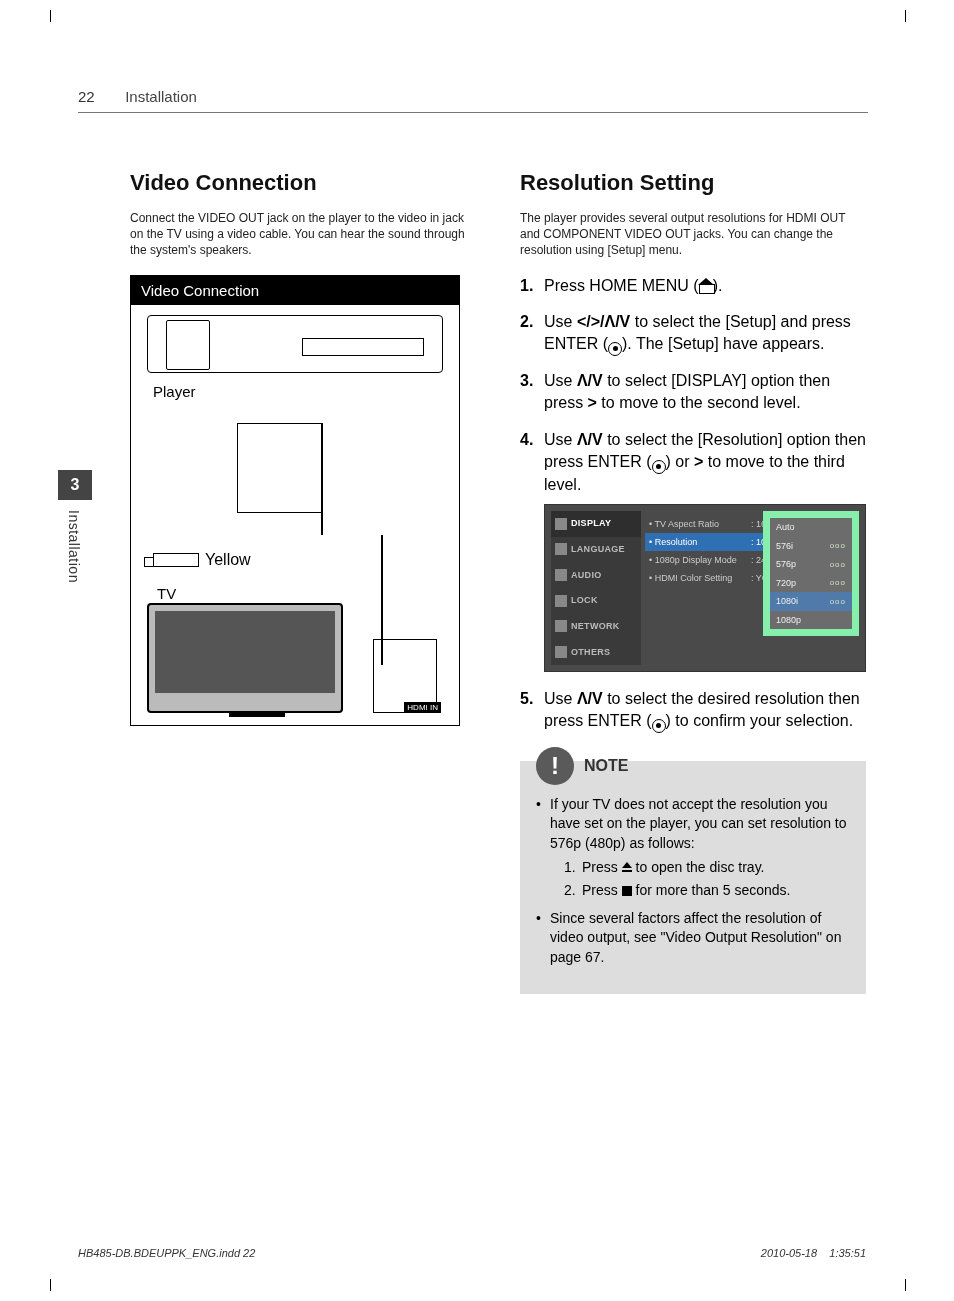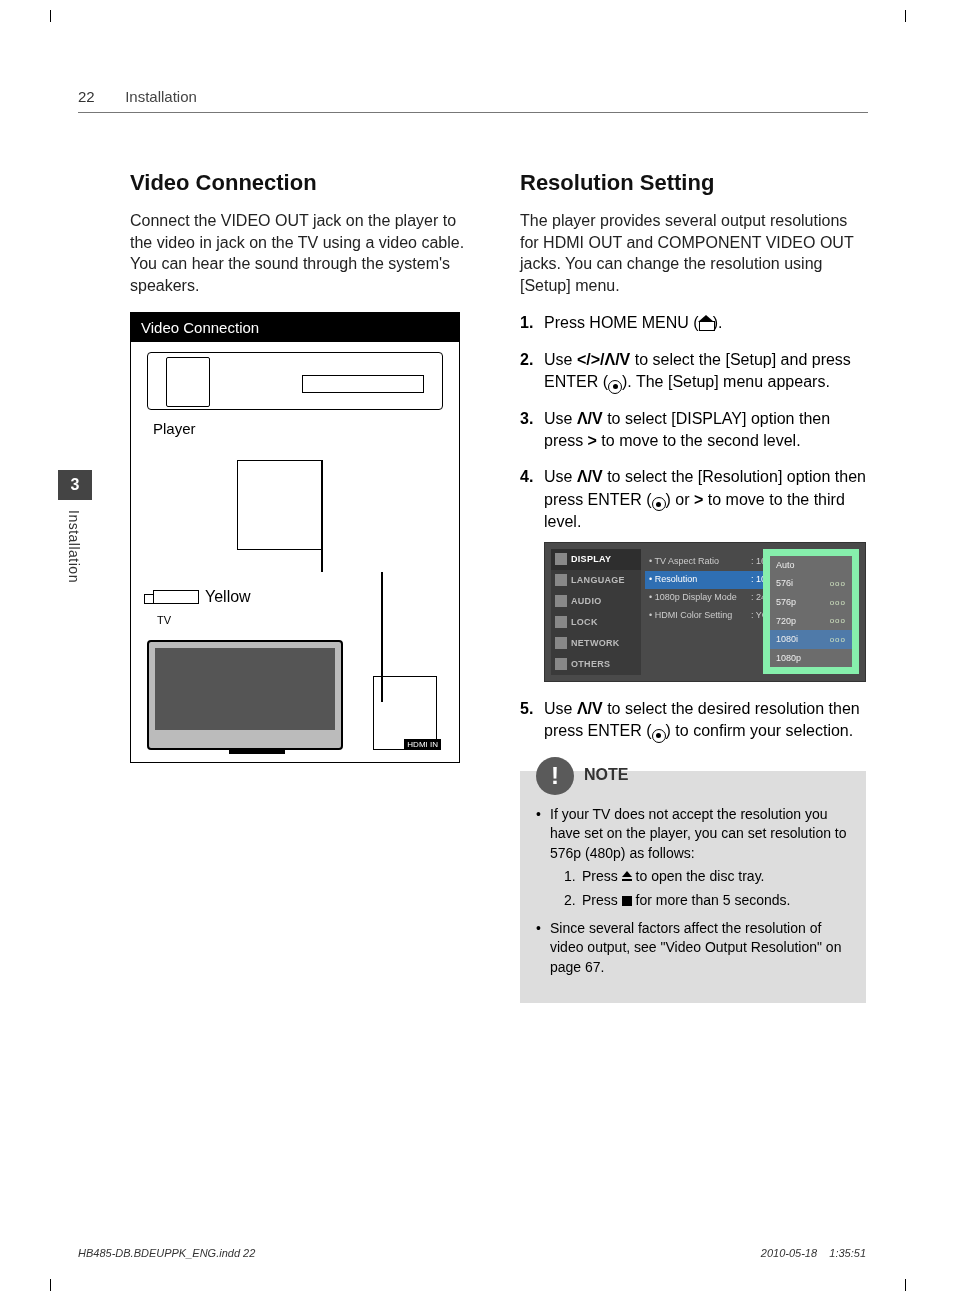--- a/index.html
+++ b/index.html
@@ -6,51 +6,51 @@
   html, body { width: 954px; height: 1301px; font-family: "Myriad Pro", "Segoe UI", Arial, sans-serif; color: #000; background: #fff; }
   .page { position: relative; width: 954px; height: 1301px; }
   .crop-top { position: absolute; left: 50px; right: 48px; top: 10px; height: 12px; border-left: 1px solid #000; border-right: 1px solid #000; }
   .crop-bottom { position: absolute; left: 50px; right: 48px; bottom: 10px; height: 12px; border-left: 1px solid #000; border-right: 1px solid #000; }
   .header { position: absolute; top: 88px; left: 78px; width: 790px; border-bottom: 1px solid #777; padding-bottom: 6px; }
   .header .pnum { font-size: 15px; color: #333; margin-right: 26px; }
   .header .section { font-size: 15px; color: #444; }
   .content { position: absolute; top: 170px; left: 130px; right: 88px; bottom: 120px; display: flex; gap: 44px; }
   .col { flex: 1 1 0; min-width: 0; }
   h2 { font-size: 22px; font-weight: 700; color: #111; margin-bottom: 14px; }
-  .body-text { font-size: 16px; line-height: 1.35; color: #222; margin-bottom: 16px; }
+  .body-text { font-size: 12px; line-height: 1.35; color: #222; margin-bottom: 16px; }
   .diagram-box { border: 1px solid #000; border-radius: 0; width: 330px; }
   .diagram-header { background: #000; color: #fff; font-size: 15px; padding: 6px 10px; }
   .diagram-body { padding: 12px 10px 14px; height: 420px; position: relative; }
   .player-box { position: absolute; left: 16px; right: 16px; top: 10px; height: 58px; border: 1.5px solid #000; border-radius: 4px; background: #fff; }
   .player-box::before { content:""; position:absolute; left:18px; top:4px; width:42px; height:48px; border:1px solid #000; border-radius:2px; }
   .player-box::after { content:""; position:absolute; right:18px; top:22px; width:120px; height:16px; border:1px solid #000; background:#fff; }
   .player-label { position:absolute; top:78px; left:22px; font-size:15px; }
   .plug-box { position:absolute; left:106px; top:118px; width:86px; height:90px; border:1.5px solid #000; }
   .yellow-row { position:absolute; left:22px; top:246px; display:flex; align-items:center; gap:6px; }
   .rca-icon { width:46px; height:14px; border:1px solid #000; position:relative; }
   .rca-icon::before { content:""; position:absolute; left:-10px; top:3px; width:8px; height:8px; border:1px solid #000; }
-  .tv-label { position:absolute; left:26px; top:272px; font-size:11px; }
+  .tv-label { position:absolute; left:26px; top:280px; font-size:15px; }
   .tv-box { position:absolute; left:16px; bottom:12px; width:196px; height:110px; border:2px solid #000; border-radius:4px; background:#bbb; }
   .tv-box::after { content:""; position:absolute; left:6px; right:6px; top:6px; bottom:18px; background:#555; }
   .tv-stand { position:absolute; left:80px; bottom:-6px; width:56px; height:6px; background:#000; }
   .vid-port { position:absolute; right:22px; bottom:12px; width:64px; height:74px; border:1.5px solid #000; }
   .vid-port-label { position:absolute; right:18px; bottom:12px; font-size:8px; color:#fff; background:#000; padding:1px 3px; }
   .cable { position:absolute; width:2px; background:#000; }
 
   ol.steps { list-style: none; counter-reset: st; font-size: 16px; line-height: 1.4; }
   ol.steps > li { position: relative; padding-left: 24px; margin-bottom: 14px; }
   ol.steps > li::before { counter-increment: st; content: counter(st) "."; position: absolute; left: 0; font-weight: 700; }
   .sym { font-family: Arial, sans-serif; font-weight: 700; }
   .icon-circle { display:inline-flex; width:14px; height:14px; border:1.2px solid #000; border-radius:50%; align-items:center; justify-content:center; font-size:8px; vertical-align:-2px; }
   .icon-dot::after{ content:""; width:5px; height:5px; background:#000; border-radius:50%; display:block; }
   .icon-home { display:inline-block; width:14px; height:12px; position:relative; vertical-align:-1px; }
   .icon-home::before { content:""; position:absolute; left:0; top:4px; width:14px; height:8px; border:1.2px solid #000; }
   .icon-home::after { content:""; position:absolute; left:-1px; top:-2px; width:0; height:0; border-left:8px solid transparent; border-right:8px solid transparent; border-bottom:7px solid #000; }
 
-  .setup-shot { width: 100%; height: 140px; background:#4a4a4a; border:1px solid #333; position:relative; margin:8px 0 16px; }
+  .setup-shot { width: 100%; height: 168px; background:#4a4a4a; border:1px solid #333; position:relative; margin:8px 0 16px; }
   .setup-sidebar { position:absolute; left:6px; top:6px; bottom:6px; width:90px; background:#3a3a3a; display:flex; flex-direction:column; }
   .setup-sidebar div { flex:1; display:flex; align-items:center; padding-left:20px; font-size:9px; color:#bbb; font-weight:700; letter-spacing:0.3px; }
   .setup-sidebar div.active { background:#2e2e2e; color:#fff; }
   .si-ico { position:absolute; left:4px; width:12px; height:12px; background:#888; }
   .setup-main { position:absolute; left:100px; right:6px; top:10px; font-size:9px; color:#ccc; }
   .setup-row { display:flex; height:18px; align-items:center; }
   .setup-row.active { background:#2f6fb3; color:#fff; }
   .setup-row span.k { flex: 0 0 106px; padding-left:4px; }
   .setup-row span.v { flex: 0 0 40px; }
   .res-popup { position:absolute; right:6px; top:6px; width:96px; background:#6c6c6c; border:7px solid #86efac; }
@@ -126,21 +126,21 @@
 
     <div class="col">
       <h2>Resolution Setting</h2>
       <p class="body-text">The player provides several output resolutions for HDMI OUT and COMPONENT VIDEO OUT jacks. You can change the resolution using [Setup] menu.</p>
 
       <ol class="steps">
         <li>
           <span>Press HOME MENU (</span><span class="icon-home"></span><span>).</span>
         </li>
         <li>
-          <span>Use </span><span class="sym">&lt;/&gt;/Λ/V</span><span> to select the [Setup] and press ENTER (</span><span class="icon-circle icon-dot"></span><span>). The [Setup] menu appears.</span>
+          <span>Use </span><span class="sym">&lt;/&gt;/Λ/V</span><span> to select the [Setup] and press ENTER (</span><span class="icon-circle icon-dot"></span><span>). The [Setup] have appears.</span>
         </li>
         <li>
           <span>Use </span><span class="sym">Λ/V</span><span> to select [DISPLAY] option then press </span><span class="sym">&gt;</span><span> to move to the second level.</span>
         </li>
         <li>
           <span>Use </span><span class="sym">Λ/V</span><span> to select the [Resolution] option then press ENTER (</span><span class="icon-circle icon-dot"></span><span>) or </span><span class="sym">&gt;</span><span> to move to the third level.</span>
 
           <div class="setup-shot">
             <div class="setup-sidebar">
               <div class="active">

